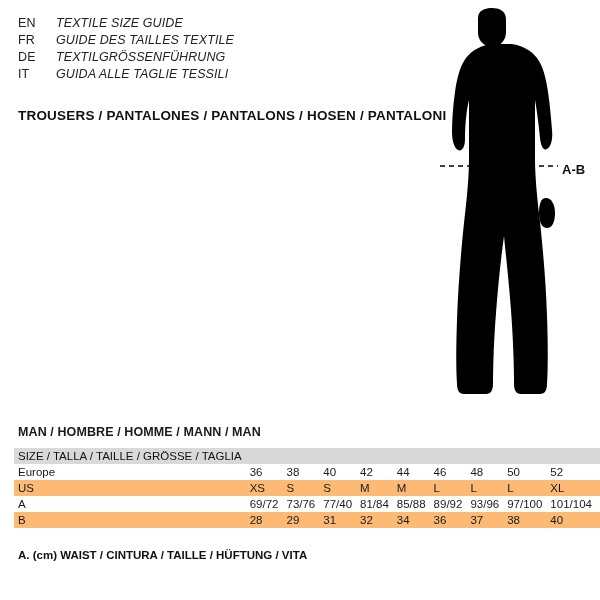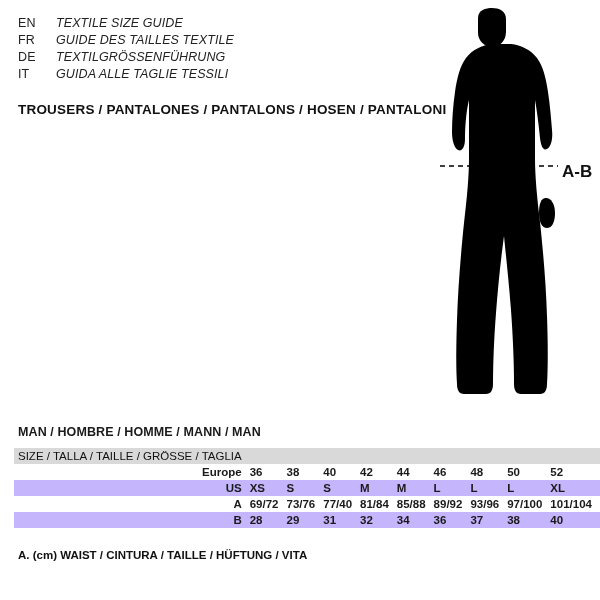--- a/index.html
+++ b/index.html
@@ -42,41 +42,41 @@
   }
   .lang-text {
     color: #222;
     font-style: italic;
   }
 
   
   .section-title {
     position: absolute;
     left: 18px;
-    top: 102px;
+    top: 108px;
     font-size: 13.5px;
     font-weight: bold;
     letter-spacing: 0.2px;
     color: #111;
   }
 
   
   .figure-wrap {
     position: absolute;
     left: 400px;
     top: 8px;
     width: 200px;
     height: 400px;
   }
   .figure-svg { display: block; }
   .ab-label {
     position: absolute;
     left: 162px;
     top: 154px;
-    font-size: 17px;
+    font-size: 13px;
     font-weight: bold;
     color: #111;
   }
 
   
   .table-title {
     position: absolute;
     left: 18px;
     top: 425px;
     font-size: 12.5px;
@@ -87,34 +87,33 @@
     position: absolute;
     left: 14px;
     top: 448px;
     width: 572px;
     border-collapse: collapse;
     font-size: 11.5px;
   }
   table.size-table td, table.size-table th {
     padding: 2px 4px;
     text-align: left;
-    font-weight: bold;
+    font-weight: normal;
     white-space: nowrap;
   }
   table.size-table tr.header-row td {
     background: #d9d9d9;
     font-weight: normal;
     color: #111;
   }
   table.size-table tr.shaded td {
-    background: #c4b5fd;
+    background: #fdba74;
   }
   table.size-table td.label-col {
     width: 86px;
-    text-align: right;
   }
   table.size-table td.val {
     width: 46px;
   }
 
   
   .footnotes {
     position: absolute;
     left: 18px;
     top: 548px;

